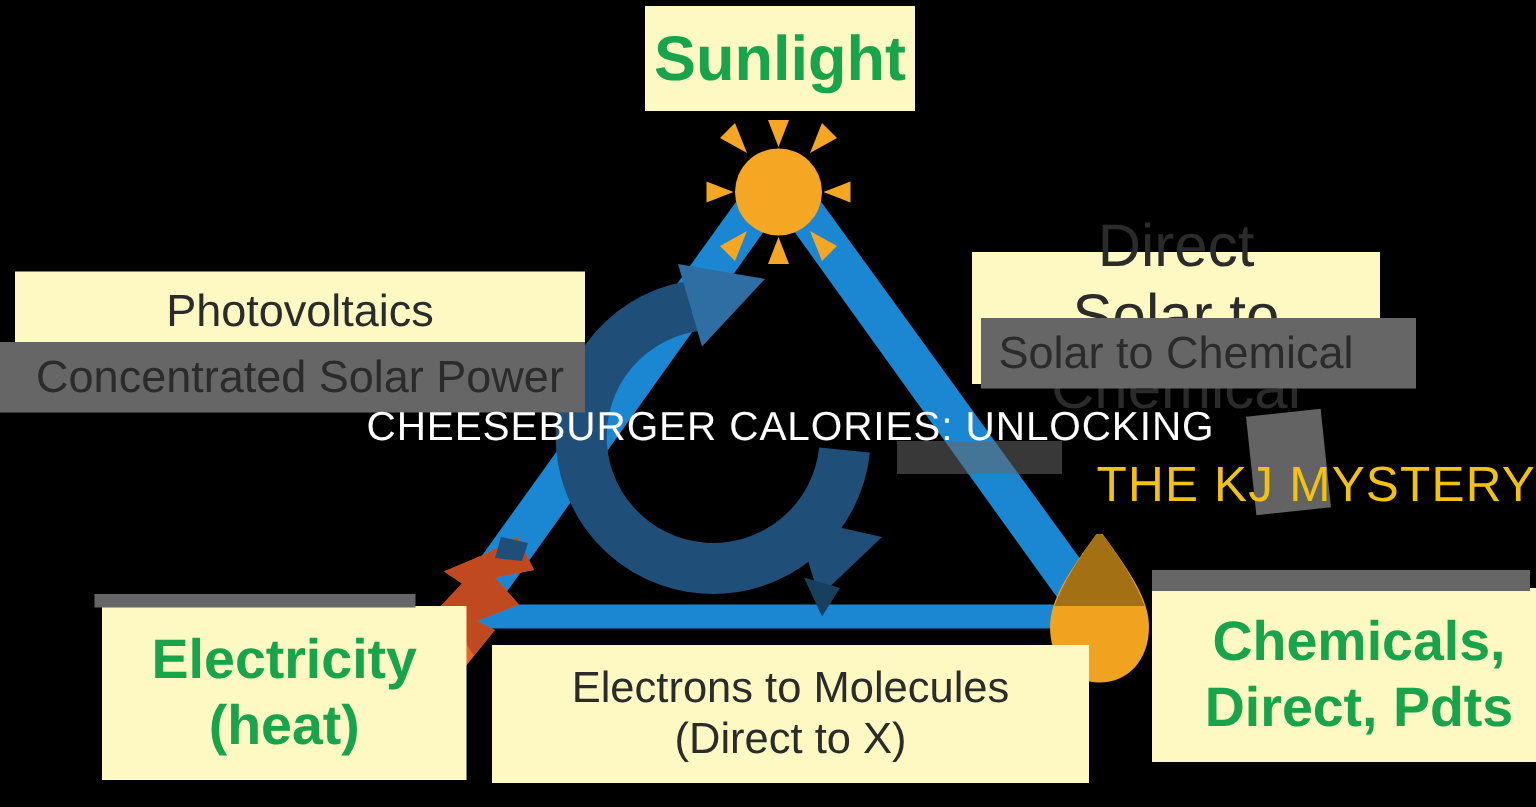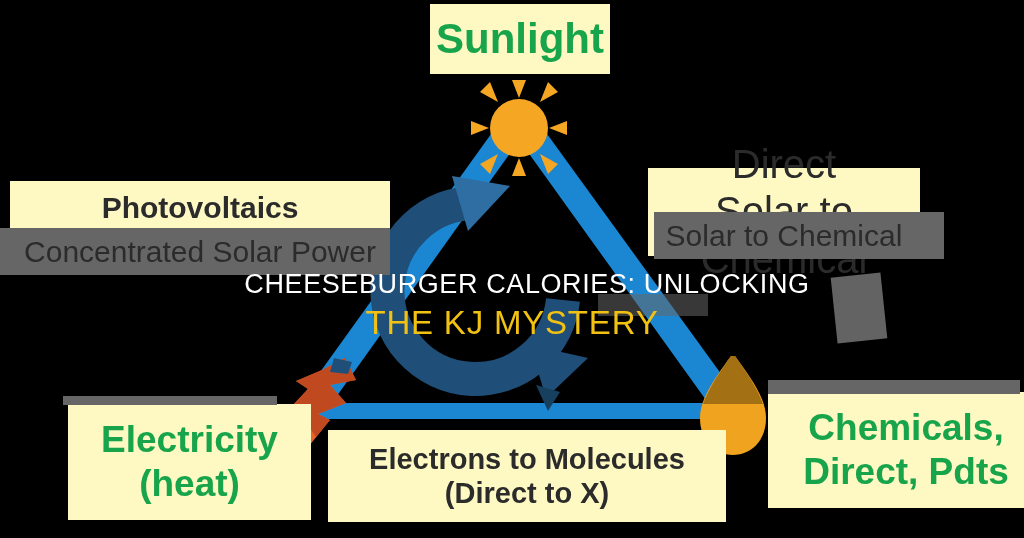--- a/index.html
+++ b/index.html
@@ -42,36 +42,36 @@
   .dark-lbl  { color: #2b2b2b; font-weight: normal; }
 
   #box-sunlight {
     left: 430px; top: 4px; width: 180px; height: 70px;
   }
   #box-sunlight .line { font-size: 42px; }
 
   #box-pv {
     left: 10px; top: 181px; width: 380px; height: 88px;
   }
-  #box-pv .line { font-size: 30px; font-weight: bold; }
+  #box-pv .line { font-size: 30px; }
 
   #box-direct {
     left: 648px; top: 168px; width: 272px; height: 88px;
   }
   #box-direct .line { font-size: 40px; }
 
   #box-electricity {
     left: 68px; top: 404px; width: 243px; height: 116px;
   }
   #box-electricity .line { font-size: 37px; }
 
   #box-p2x {
     left: 328px; top: 430px; width: 398px; height: 92px;
   }
-  #box-p2x .line { font-size: 29px; font-weight: bold; }
+  #box-p2x .line { font-size: 29px; }
 
   #box-chemicals {
     left: 768px; top: 392px; width: 276px; height: 116px;
   }
   #box-chemicals .line { font-size: 37px; }
 
   
   .gray-band {
     position: absolute;
     background: #666666;
@@ -102,20 +102,21 @@
     letter-spacing: .6px;
     line-height: 1.05;
     margin-left: 30px;
   }
   #caption .cap-line2 {
     display: block;
     color: #f2c212;
     font-size: 33px;
     letter-spacing: .8px;
     line-height: 1.5;
+    text-align: right;
   }
 </style>
 </head>
 <body>
 
 <div id="stage">
 
   <svg id="diagram" viewBox="0 0 1024 538">
 
     <g>

